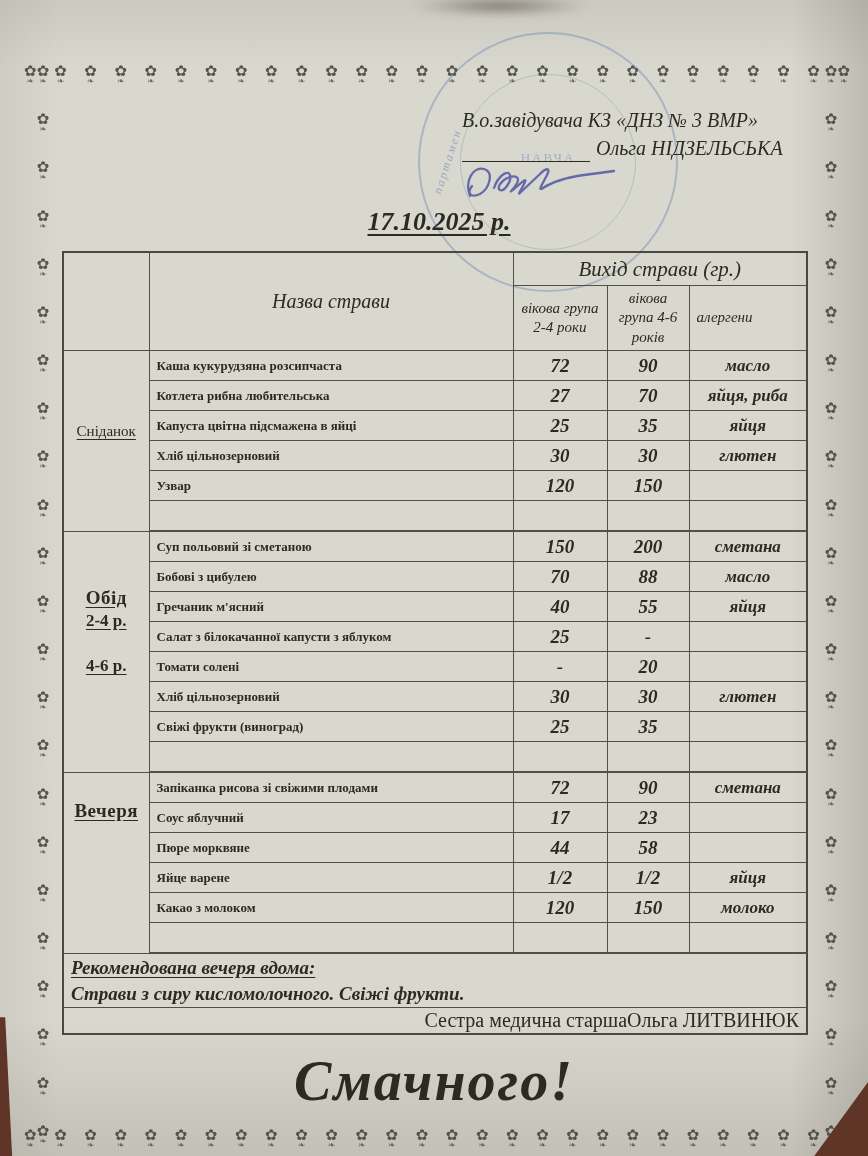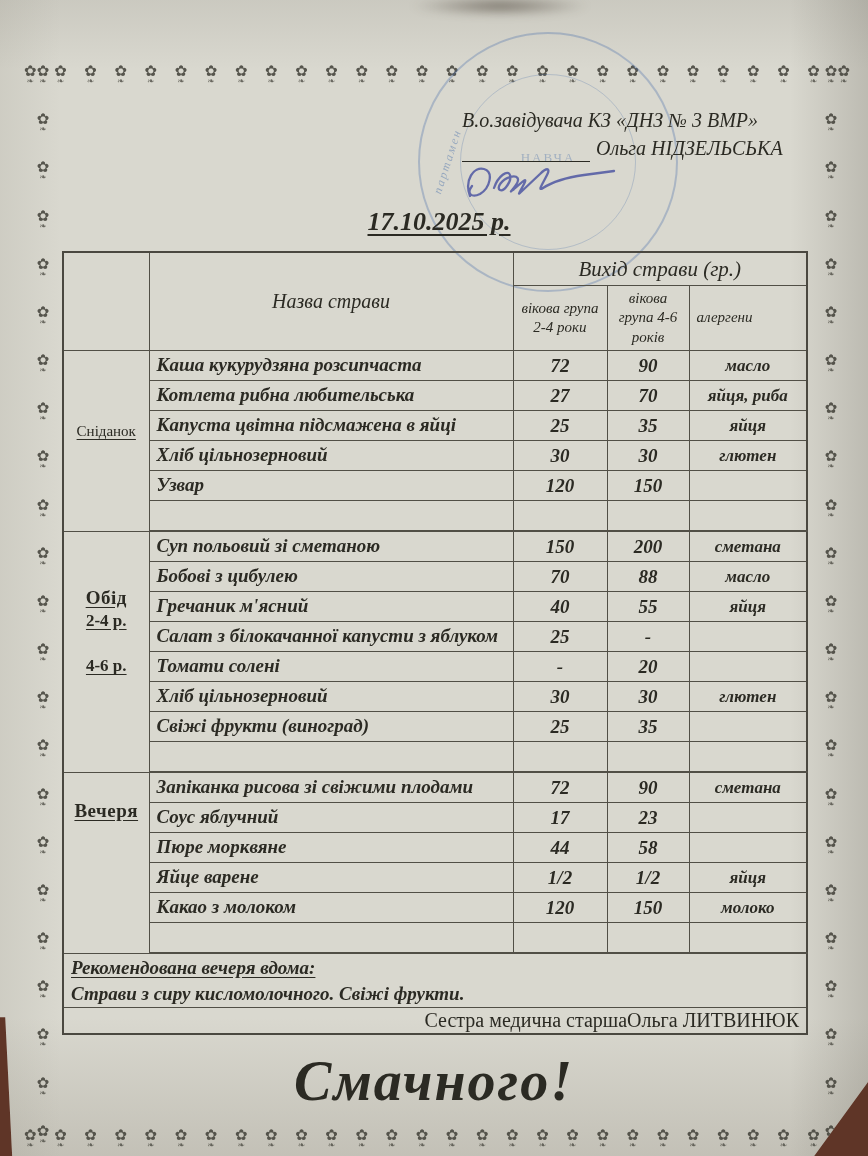--- a/index.html
+++ b/index.html
@@ -66,21 +66,21 @@
   table.menu{border-collapse:collapse;width:744px;table-layout:fixed;position:relative;z-index:2;}
   table.menu td,table.menu th{border:1.3px solid #514f46;padding:1px 7px;vertical-align:middle;}
   table.menu{border:2.5px solid #4a4840;}
   .h-empty{width:86px;}
   .h-name{width:364px;font-style:italic;font-weight:normal;font-size:20px;text-align:center;}
   .h-out{font-style:italic;font-weight:normal;font-size:21px;text-align:center;height:30px;}
   .h-sub{font-style:italic;font-weight:normal;font-size:15px;vertical-align:top;line-height:1.3;height:62px;padding-top:4px;}
   .h-age{text-align:center;}
   .h-al{text-align:left;}
   .w-g1{width:94px;} .w-g2{width:82px;} .w-al{width:118px;}
-  td.c-name{font-weight:bold;font-style:italic;font-size:19px;line-height:1.18;height:27px;}
+  td.c-name{font-weight:bold;font-size:13px;line-height:1.18;height:27px;}
   td.c-num{font-weight:bold;font-style:italic;font-size:19px;text-align:center;height:27px;}
   td.c-al{font-weight:bold;font-style:italic;font-size:17px;text-align:center;height:27px;}
   td.meal-cell{position:relative;padding:0;}
   .meal-label{position:absolute;left:0;right:0;text-align:center;text-decoration:underline;text-underline-offset:3px;}
   .m-small{font-size:15px;}
   .m-mid{font-size:17px;font-weight:bold;}
   .m-big{font-size:19px;font-weight:bold;letter-spacing:.5px;}
   tr.sec-end td{border-bottom-width:2px;}
   td.recommend-cell{font-weight:bold;font-style:italic;font-size:19px;line-height:1.35;padding:3px 8px;}
   td.recommend-cell .r1{text-decoration:underline;text-underline-offset:3px;}

